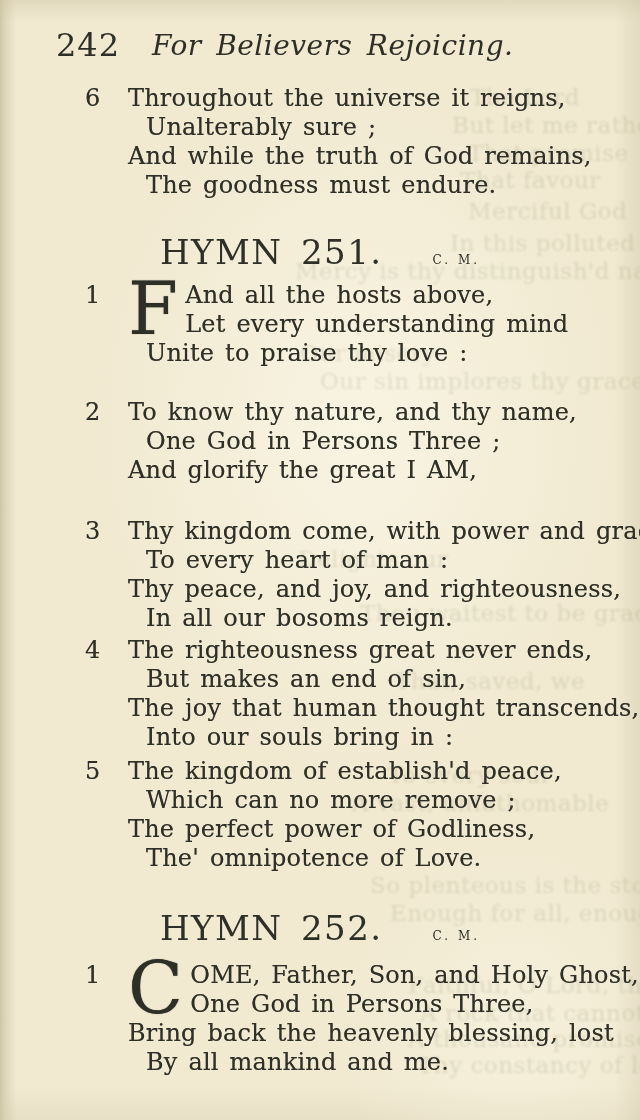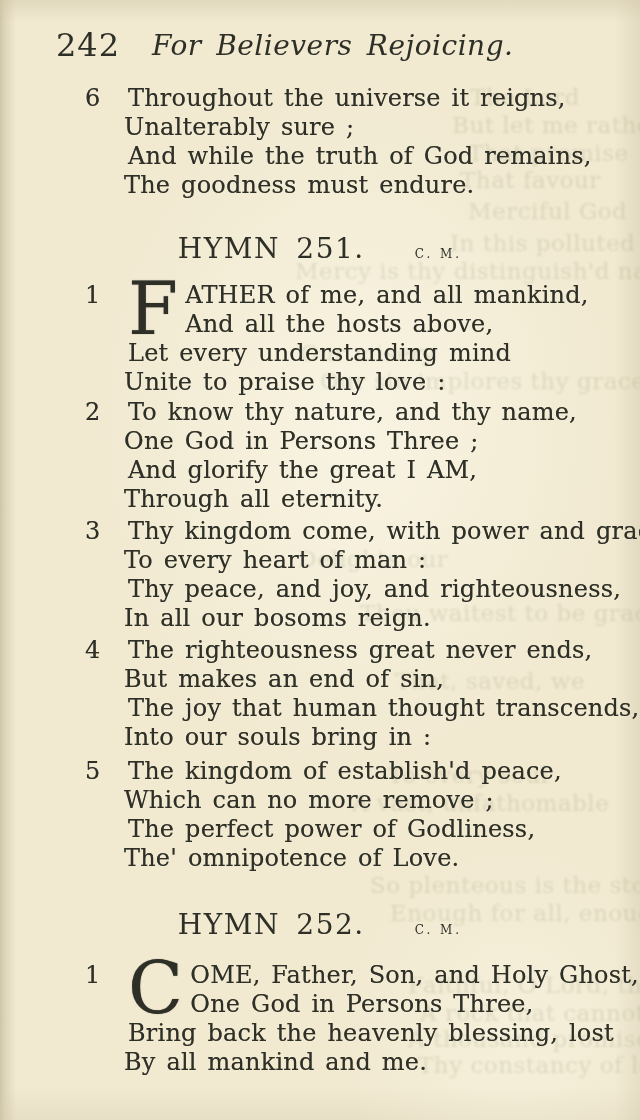--- a/index.html
+++ b/index.html
@@ -41,32 +41,32 @@
     font-style:italic; font-size:28px;
     letter-spacing:0.5px; word-spacing:5px;
     white-space:nowrap;
   }
 
   .heading {
     position:absolute; left:0; right:0;
     display:flex; justify-content:center; align-items:baseline;
     gap:50px;
   }
-  .heading .hnum { font-size:28px; letter-spacing:1.5px; word-spacing:6px; }
+  .heading .hnum { font-size:34px; letter-spacing:1.5px; word-spacing:6px; }
   .heading .meter { font-size:12px; letter-spacing:3px; }
 
   .verse {
     position:absolute; left:108px; right:22px;
     font-size:24px; line-height:29px;
     letter-spacing:0.2px; word-spacing:3px;
     text-shadow:0 0 0.6px rgba(46,48,40,0.55);
   }
   .vnum { position:absolute; left:-23px; top:0; width:20px; }
   .line { white-space:nowrap;margin-left:20px; }
-  .line.ind { margin-left:16px; }
+  .line.ind { margin-left:38px; }
   .dropcap {
     float:left;
     font-size:72px; line-height:55px; height:56px;
     margin:1px 7px 0 0;
     text-shadow:0 0 1px rgba(46,48,40,0.6);
   }
 </style>
 </head>
 <body>
 
@@ -108,32 +108,31 @@
       <div class="line ind">The goodness must endure.</div>
     </section>
 
     <section class="heading" style="top:232px">
       <span class="hnum">HYMN 251.</span>
       <span class="meter">C. M.</span>
     </section>
 
     <section class="verse" style="top:281px">
       <span class="vnum">1</span>
-      <div class="line"><span class="dropcap">F</span><span>ATHER of me, and all mankind,</span></div>
+      <div class="line"><span class="dropcap">F</span></div>
       <div class="line">And all the hosts above,</div>
       <div class="line">Let every understanding mind</div>
       <div class="line ind">Unite to praise thy love :</div>
     </section>
 
     <section class="verse" style="top:398px">
       <span class="vnum">2</span>
       <div class="line">To know thy nature, and thy name,</div>
       <div class="line ind">One God in Persons Three ;</div>
       <div class="line">And glorify the great I AM,</div>
-      <div class="line ind">Through all eternity.</div>
     </section>
 
     <section class="verse" style="top:517px">
       <span class="vnum">3</span>
       <div class="line">Thy kingdom come, with power and grace,</div>
       <div class="line ind">To every heart of man :</div>
       <div class="line">Thy peace, and joy, and righteousness,</div>
       <div class="line ind">In all our bosoms reign.</div>
     </section>
 

